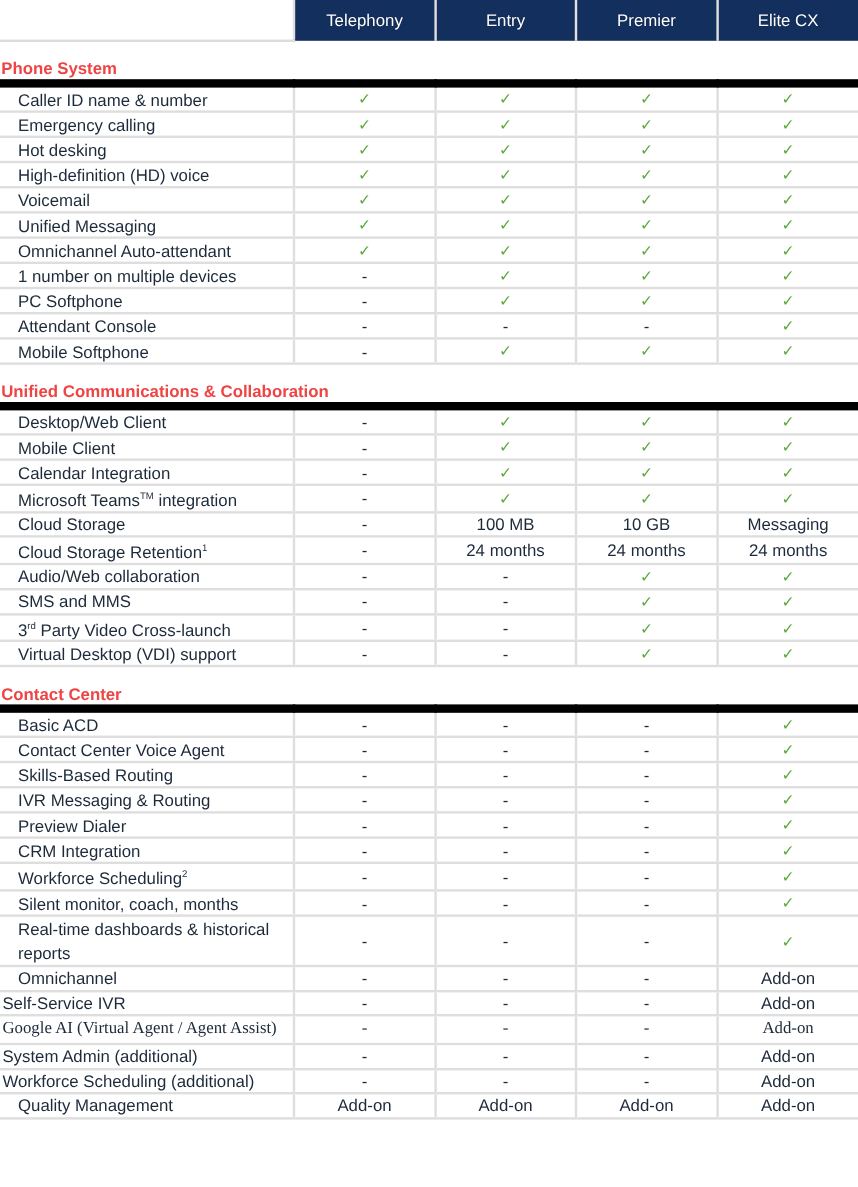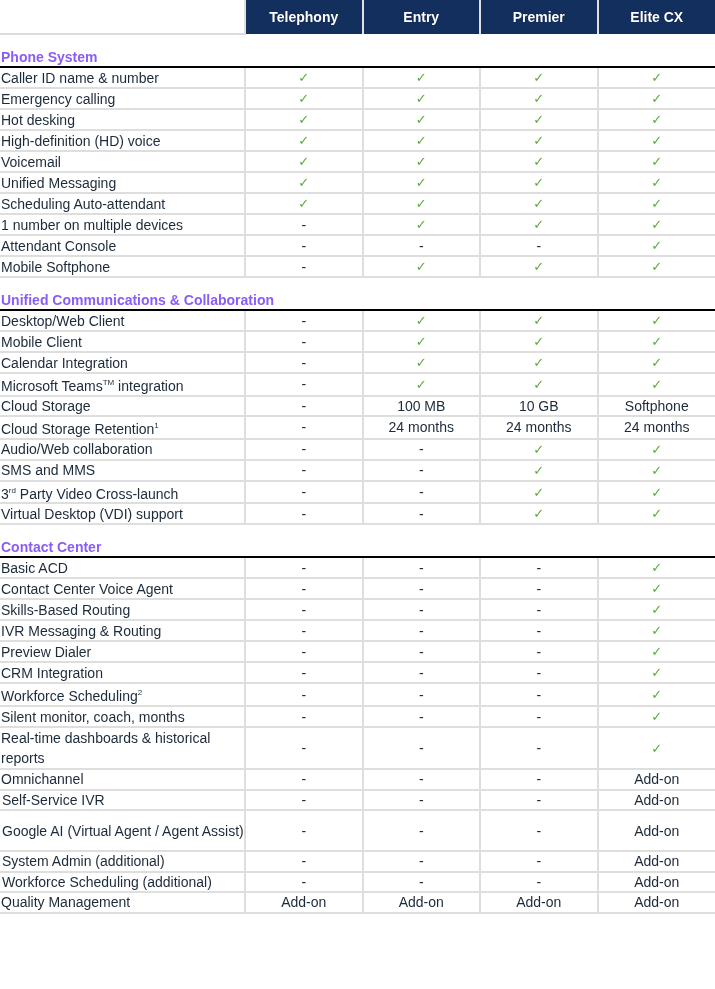--- a/index.html
+++ b/index.html
@@ -1,25 +1,25 @@
 <!DOCTYPE html>
 <html><head>
 <meta charset="utf-8">
 <style>
   html, body { margin: 0; padding: 0; background: #ffffff; }
   body { width: 715px; height: 989px; overflow: hidden; font-family: "Liberation Sans", sans-serif; color: #1c2a3a; }
   table { border-collapse: collapse; width: 715px; table-layout: fixed; }
   col.feat { width: 245px; }
   col.plan { width: 117.5px; }
-  th { background: #132f5e; color: #ffffff; font-weight: bold; font-size: 14px; height: 33px; text-align: center; border-left: 2px solid #e0e0e0; padding: 0; text-shadow: 0 0 1px rgba(0,0,0,0.4); }
+  th { background: #132f5e; color: #ffffff; font-weight: normal; font-size: 14px; height: 33px; text-align: center; border-left: 2px solid #e0e0e0; padding: 0; text-shadow: 0 0 1px rgba(0,0,0,0.4); }
   th.blank { background: #ffffff; border: none; border-bottom: 2px solid #dcdcdc; }
   tr.spacer td { height: 13px; border: none; padding: 0; }
-  tr.section td { font-size: 14px; font-weight: bold; color: #8b5cf6; height: 18px; padding: 0 16px 0 1px; border: none; border-bottom: 2px solid #000000; line-height: 18px; }
+  tr.section td { font-size: 14px; font-weight: bold; color: #ef4444; height: 18px; padding: 0 16px 0 1px; border: none; border-bottom: 7px solid #000000; line-height: 18px; }
   td { font-size: 14px; height: 18.5px; padding: 0; border-bottom: 2px solid #dedede; line-height: 18px; }
-  td.f { padding-left: 1px; color: #1c2a3a; white-space: nowrap; overflow: hidden; }
+  td.f { padding-left: 15px; color: #1c2a3a; white-space: nowrap; overflow: hidden; }
   td.f.wrap { white-space: normal; line-height: 20px; }
   td.f.ind { padding-left: 2px; margin-left: 37px; }
   td.v { text-align: center; border-left: 2px solid #dedede; color: #1c2a3a; }
   .chk { color: #5aaa3c; font-size: 13px; }
   .dash { color: #1c2a3a; }
   sup { font-size: 8px; }
 </style>
 </head>
 <body>
 
@@ -83,28 +83,35 @@
         <td class="v"><span class="chk">✓</span></td>
       </tr>
       <tr>
         <td class="f">Unified Messaging</td>
         <td class="v"><span class="chk">✓</span></td>
         <td class="v"><span class="chk">✓</span></td>
         <td class="v"><span class="chk">✓</span></td>
         <td class="v"><span class="chk">✓</span></td>
       </tr>
       <tr>
-        <td class="f">Scheduling Auto-attendant</td>
+        <td class="f">Omnichannel Auto-attendant</td>
         <td class="v"><span class="chk">✓</span></td>
         <td class="v"><span class="chk">✓</span></td>
         <td class="v"><span class="chk">✓</span></td>
         <td class="v"><span class="chk">✓</span></td>
       </tr>
       <tr>
         <td class="f">1 number on multiple devices</td>
+        <td class="v"><span class="dash">-</span></td>
+        <td class="v"><span class="chk">✓</span></td>
+        <td class="v"><span class="chk">✓</span></td>
+        <td class="v"><span class="chk">✓</span></td>
+      </tr>
+      <tr>
+        <td class="f">PC Softphone</td>
         <td class="v"><span class="dash">-</span></td>
         <td class="v"><span class="chk">✓</span></td>
         <td class="v"><span class="chk">✓</span></td>
         <td class="v"><span class="chk">✓</span></td>
       </tr>
       <tr>
         <td class="f">Attendant Console</td>
         <td class="v"><span class="dash">-</span></td>
         <td class="v"><span class="dash">-</span></td>
         <td class="v"><span class="dash">-</span></td>
@@ -149,21 +156,21 @@
         <td class="v"><span class="dash">-</span></td>
         <td class="v"><span class="chk">✓</span></td>
         <td class="v"><span class="chk">✓</span></td>
         <td class="v"><span class="chk">✓</span></td>
       </tr>
       <tr>
         <td class="f">Cloud Storage</td>
         <td class="v"><span class="dash">-</span></td>
         <td class="v"><span>100 MB</span></td>
         <td class="v"><span>10 GB</span></td>
-        <td class="v"><span>Softphone</span></td>
+        <td class="v"><span>Messaging</span></td>
       </tr>
       <tr>
         <td class="f"><span>Cloud Storage Retention</span><sup>1</sup><span></span></td>
         <td class="v"><span class="dash">-</span></td>
         <td class="v"><span>24 months</span></td>
         <td class="v"><span>24 months</span></td>
         <td class="v"><span>24 months</span></td>
       </tr>
       <tr>
         <td class="f">Audio/Web collaboration</td>
@@ -269,21 +276,21 @@
         <td class="v"><span class="dash">-</span></td>
         <td class="v"><span>Add-on</span></td>
       </tr>
       <tr>
         <td class="f ind">Self-Service IVR</td>
         <td class="v"><span class="dash">-</span></td>
         <td class="v"><span class="dash">-</span></td>
         <td class="v"><span class="dash">-</span></td>
         <td class="v"><span>Add-on</span></td>
       </tr>
-      <tr style="height: 41px;">
+      <tr style="height: 24px; font-family: Liberation Serif, serif;">
         <td class="f wrap ind">Google AI (Virtual Agent / Agent Assist)</td>
         <td class="v"><span class="dash">-</span></td>
         <td class="v"><span class="dash">-</span></td>
         <td class="v"><span class="dash">-</span></td>
         <td class="v"><span>Add-on</span></td>
       </tr>
       <tr>
         <td class="f ind">System Admin (additional)</td>
         <td class="v"><span class="dash">-</span></td>
         <td class="v"><span class="dash">-</span></td>

